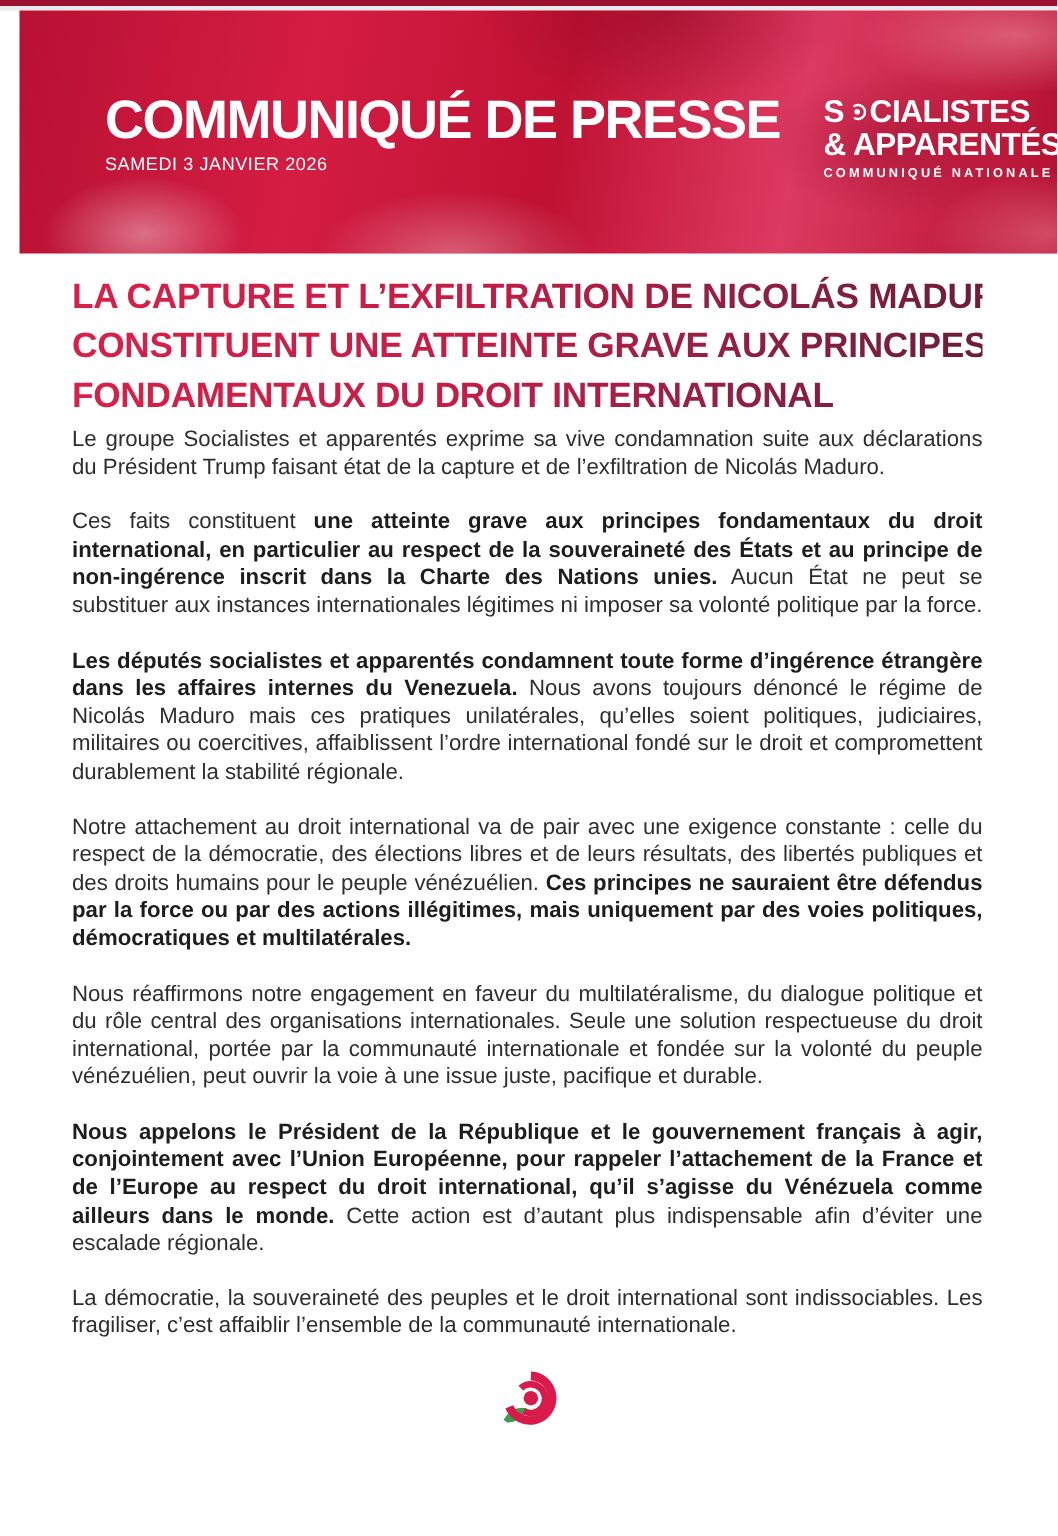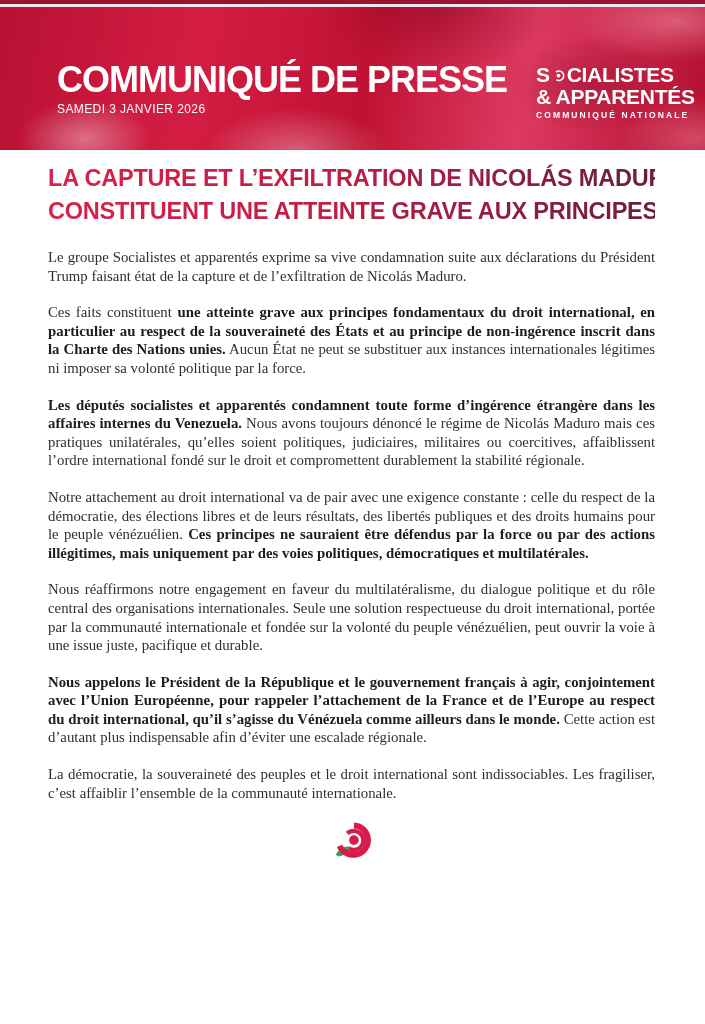--- a/index.html
+++ b/index.html
@@ -16,29 +16,30 @@
     position:relative;
     width:705px;height:1024px;
     background:#fff;
     font-family:"Liberation Sans",sans-serif;
     overflow:hidden;
   }
   .topbar{height:4px;background:var(--topbar);}
   .topline{height:3px;background:#e9e8ef;}
   .header{
     position:relative;
-    height:143px;
+    height:162px;
     background:
       radial-gradient(95px 55px at 12% 92%, rgba(255,255,255,.38), transparent 70%),
       radial-gradient(130px 60px at 42% 100%, rgba(255,255,255,.30), transparent 70%),
       radial-gradient(150px 55px at 96% 10%, rgba(255,170,185,.45), transparent 70%),
       radial-gradient(170px 90px at 62% 0%, rgba(125,0,28,.42), transparent 72%),
       radial-gradient(120px 70px at 84% 55%, rgba(135,4,32,.38), transparent 70%),
       radial-gradient(110px 60px at 99% 92%, rgba(255,160,178,.40), transparent 70%),
       linear-gradient(100deg,#b81133 0%,#d41d43 28%,#c01233 52%,#dd3a61 74%,#b30f30 100%);
+    margin-left: 13px;
   }
   .title-block{position:absolute;left:57px;top:55px;display:inline-block;}
   .title{
     font-family:"Liberation Sans",sans-serif;
     font-size:36px;font-weight:700;letter-spacing:-1px;
     color:#fff;line-height:1;white-space:nowrap;
   }
   .date{
     margin-top:4px;text-align:left;
     color:#fff;font-size:12px;font-weight:400;letter-spacing:.4px;
@@ -57,21 +58,21 @@
     color:var(--headline-mid);
   }
   .headline .hl{display:block;white-space:nowrap;}
   @supports (-webkit-background-clip:text) or (background-clip:text){
     .headline{
       background:linear-gradient(90deg,#d92048 0%,#c21d46 45%,#8a1f42 78%,#6f1d39 98%);
       -webkit-background-clip:text;background-clip:text;
       color:transparent;-webkit-text-fill-color:transparent;
     }
   }
-  .paras{margin-top:20px;font-family:Liberation Serif, serif;}
+  .paras{margin-top:4px;}
   .para{
     font-size:14.8px;line-height:18.6px;color:var(--body-text);
     text-align:justify;margin-bottom:18px;
   }
   .para strong{font-weight:700;color:#1d1d1d;}
   .footer-rose{width:46px;margin:10px auto 0 auto;}
   .footer-rose svg{display:block;width:46px;height:46px;}
 </style>
 </head>
 <body>
@@ -95,20 +96,21 @@
       </div>
       <div class="logo-line2">&amp; APPARENTÉS</div>
       <div class="logo-line3">COMMUNIQUÉ NATIONALE</div>
     </div>
   </header>
 
   <main class="content">
     <h2 class="headline">
       <span class="hl">LA CAPTURE ET L’EXFILTRATION DE NICOLÁS MADURO</span>
       <span class="hl">CONSTITUENT UNE ATTEINTE GRAVE AUX PRINCIPES</span>
+      <span class="hl">FONDAMENTAUX DU DROIT INTERNATIONAL</span>
     </h2>
 
     <div class="paras">
         <p class="para"><span>Le groupe Socialistes et apparentés exprime sa vive condamnation suite aux déclarations du Président Trump faisant état de la capture et de l’exfiltration de Nicolás Maduro.</span></p>
         <p class="para"><span>Ces faits constituent </span><strong>une atteinte grave aux principes fondamentaux du droit international, en particulier au respect de la souveraineté des États et au principe de non-ingérence inscrit dans la Charte des Nations unies.</strong><span> Aucun État ne peut se substituer aux instances internationales légitimes ni imposer sa volonté politique par la force.</span></p>
         <p class="para"><strong>Les députés socialistes et apparentés condamnent toute forme d’ingérence étrangère dans les affaires internes du Venezuela.</strong><span> Nous avons toujours dénoncé le régime de Nicolás Maduro mais ces pratiques unilatérales, qu’elles soient politiques, judiciaires, militaires ou coercitives, affaiblissent l’ordre international fondé sur le droit et compromettent durablement la stabilité régionale.</span></p>
         <p class="para"><span>Notre attachement au droit international va de pair avec une exigence constante : celle du respect de la démocratie, des élections libres et de leurs résultats, des libertés publiques et des droits humains pour le peuple vénézuélien. </span><strong>Ces principes ne sauraient être défendus par la force ou par des actions illégitimes, mais uniquement par des voies politiques, démocratiques et multilatérales.</strong></p>
         <p class="para"><span>Nous réaffirmons notre engagement en faveur du multilatéralisme, du dialogue politique et du rôle central des organisations internationales. Seule une solution respectueuse du droit international, portée par la communauté internationale et fondée sur la volonté du peuple vénézuélien, peut ouvrir la voie à une issue juste, pacifique et durable.</span></p>
         <p class="para"><strong>Nous appelons le Président de la République et le gouvernement français à agir, conjointement avec l’Union Européenne, pour rappeler l’attachement de la France et de l’Europe au respect du droit international, qu’il s’agisse du Vénézuela comme ailleurs dans le monde.</strong><span> Cette action est d’autant plus indispensable afin d’éviter une escalade régionale.</span></p>
         <p class="para"><span>La démocratie, la souveraineté des peuples et le droit international sont indissociables. Les fragiliser, c’est affaiblir l’ensemble de la communauté internationale.</span></p>

